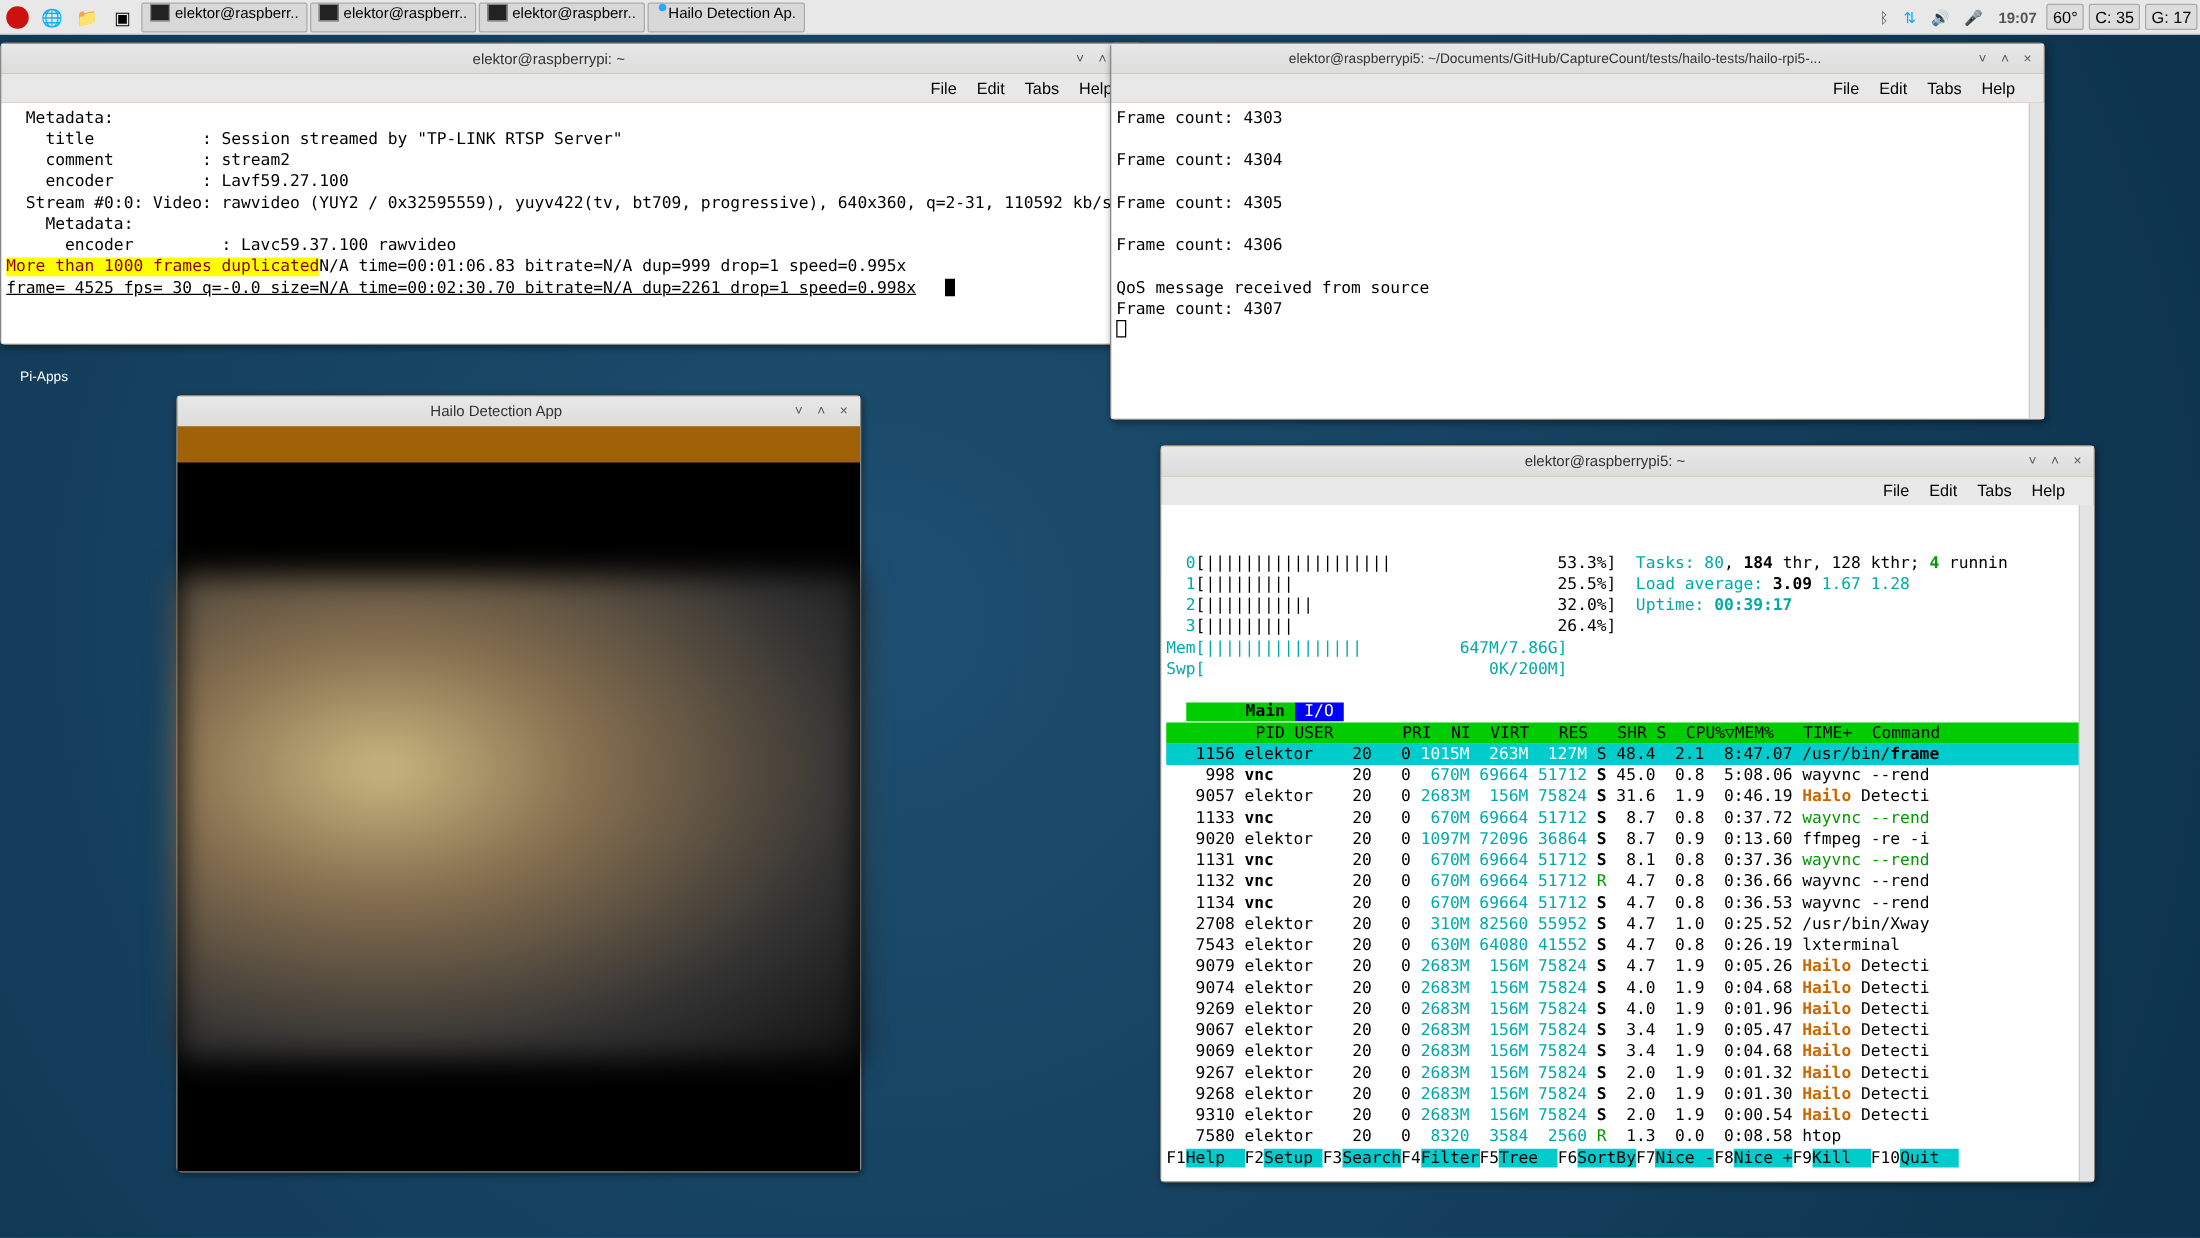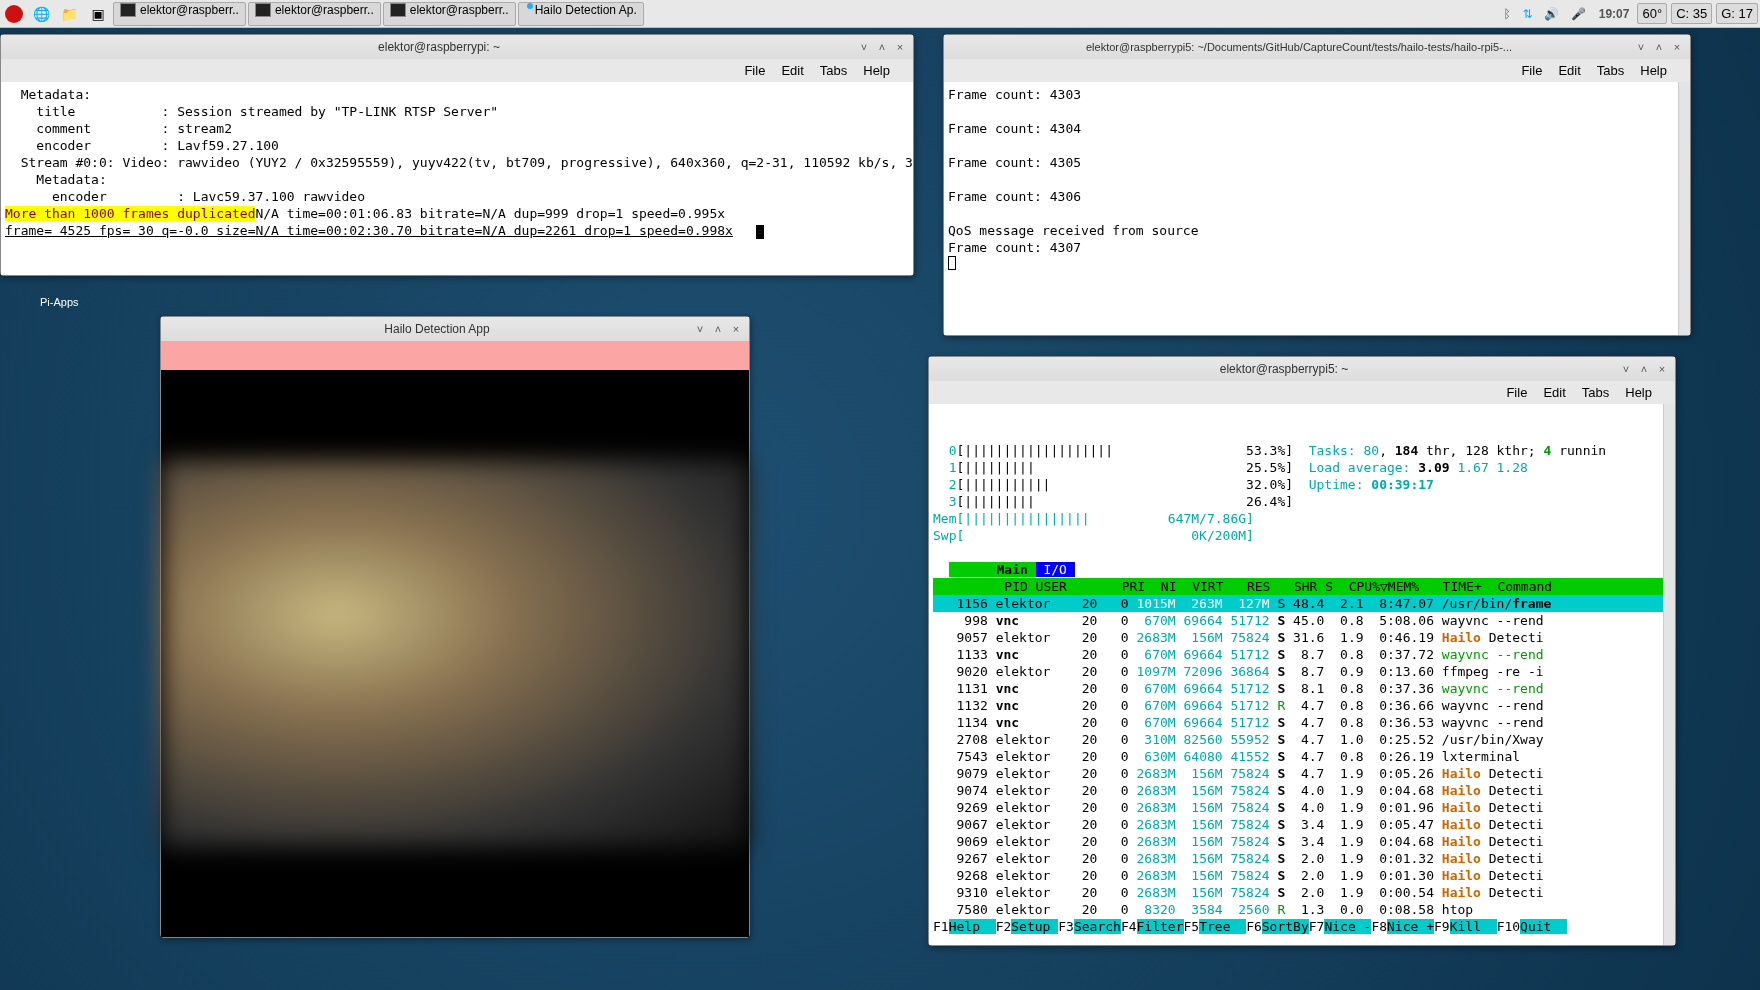--- a/index.html
+++ b/index.html
@@ -25,21 +25,21 @@
     font-size: 12px;
   }
   .tb-icon { width: 28px; height: 24px; display:flex; align-items:center; justify-content:center; font-size:14px; cursor:pointer; }
   .tb-item { display:flex; align-items:flex-start; height:24px; padding:0 6px; margin:0 1px; background:#d8d8d8; border:1px solid #aaa; border-radius:2px; cursor:pointer; font-size:12px; white-space:nowrap; overflow:hidden; }
   .tb-spacer { flex:1; }
   .tb-status { padding:0 6px; color:#555; font-size:12px; }
   .tb-chip { padding:2px 4px; background:#ddd; border:1px solid #aaa; border-radius:2px; margin:0 2px; font-size:13px; }
 
   .window {
     position: absolute;
-    background: #fca5a5;
+    background: #a16207;
     border: 1px solid #888;
     border-radius: 4px;
     box-shadow: 1px 2px 6px rgba(0,0,0,0.4);
     display:flex; flex-direction:column;
   }
   .titlebar {
     height: 24px;
     background: linear-gradient(#e8e8e8, #dcdcdc);
     display:flex; align-items:center; padding:0 4px;
     font-size:12px; color:#333;
@@ -116,21 +116,21 @@
   <div class="tb-status">ᛒ</div>
   <div class="tb-status" style="color:#0af;">⇅</div>
   <div class="tb-status">🔊</div>
   <div class="tb-status" style="color:#0af;">🎤</div>
   <div class="tb-status bold">19:07</div>
   <div class="tb-chip">60°</div>
   <div class="tb-chip">C: 35</div>
   <div class="tb-chip">G: 17</div>
 </div>
 
-<div class="desk-icon" style="left:40px; top:296px;">
+<div class="desk-icon" style="left:16px; top:296px;">
   <span>Pi-Apps</span>
 </div>
 
 <div class="window" style="left:0; top:34px; width:914px; height:242px;">
   <div class="titlebar">
     <span class="win-btn"> </span>
     <span class="title-label">elektor@raspberrypi: ~</span>
     <span class="win-btn">˅</span>
     <span class="win-btn">˄</span>
     <span class="win-btn">×</span>
@@ -145,21 +145,21 @@
 <span>    title           : Session streamed by "TP-LINK RTSP Server"</span>
 <span>    comment         : stream2</span>
 <span>    encoder         : Lavf59.27.100</span>
 <span>  Stream #0:0: Video: rawvideo (YUY2 / 0x32595559), yuyv422(tv, bt709, progressive), 640x360, q=2-31, 110592 kb/s, 30 fps, 30 tbn</span>
 <span>    Metadata:</span>
 <span>      encoder         : Lavc59.37.100 rawvideo</span>
 <span class="hl-warn">More than 1000 frames duplicated</span><span>N/A time=00:01:06.83 bitrate=N/A dup=999 drop=1 speed=0.995x</span>
 <span style="text-decoration:underline;">frame= 4525 fps= 30 q=-0.0 size=N/A time=00:02:30.70 bitrate=N/A dup=2261 drop=1 speed=0.998x</span>   <span class="cursor-block"></span></div>
 </div>
 
-<div class="window" style="left:943px; top:34px; width:748px; height:302px;">
+<div class="window" style="left:888px; top:34px; width:748px; height:302px;">
   <div class="titlebar">
     <span class="win-btn"> </span>
     <span class="title-label" style="font-size:11px;">elektor@raspberrypi5: ~/Documents/GitHub/CaptureCount/tests/hailo-tests/hailo-rpi5-...</span>
     <span class="win-btn">˅</span>
     <span class="win-btn">˄</span>
     <span class="win-btn">×</span>
   </div>
   <div class="menubar">
     <div class="menu-item">File</div>
     <div class="menu-item">Edit</div>
@@ -174,21 +174,21 @@
 <span></span>
 <span>Frame count: 4306</span>
 <span></span>
 <span>QoS message received from source</span>
 <span>Frame count: 4307</span>
 <span style="display:inline-block;border:1px solid #000;width:8px;height:14px;"></span>
   <div class="scrollbar-v"></div>
   </div>
 </div>
 
-<div class="window" style="left:160px; top:316px; width:590px; height:622px;gap:29px;">
+<div class="window" style="left:141px; top:316px; width:548px; height:622px;gap:29px;">
   <div class="titlebar">
     <span class="win-btn"> </span>
     <span class="title-label">Hailo Detection App</span>
     <span class="win-btn">˅</span>
     <span class="win-btn">˄</span>
     <span class="win-btn">×</span>
   </div>
   <div class="hailo-body">
     <div class="hailo-img"></div>
   </div>

